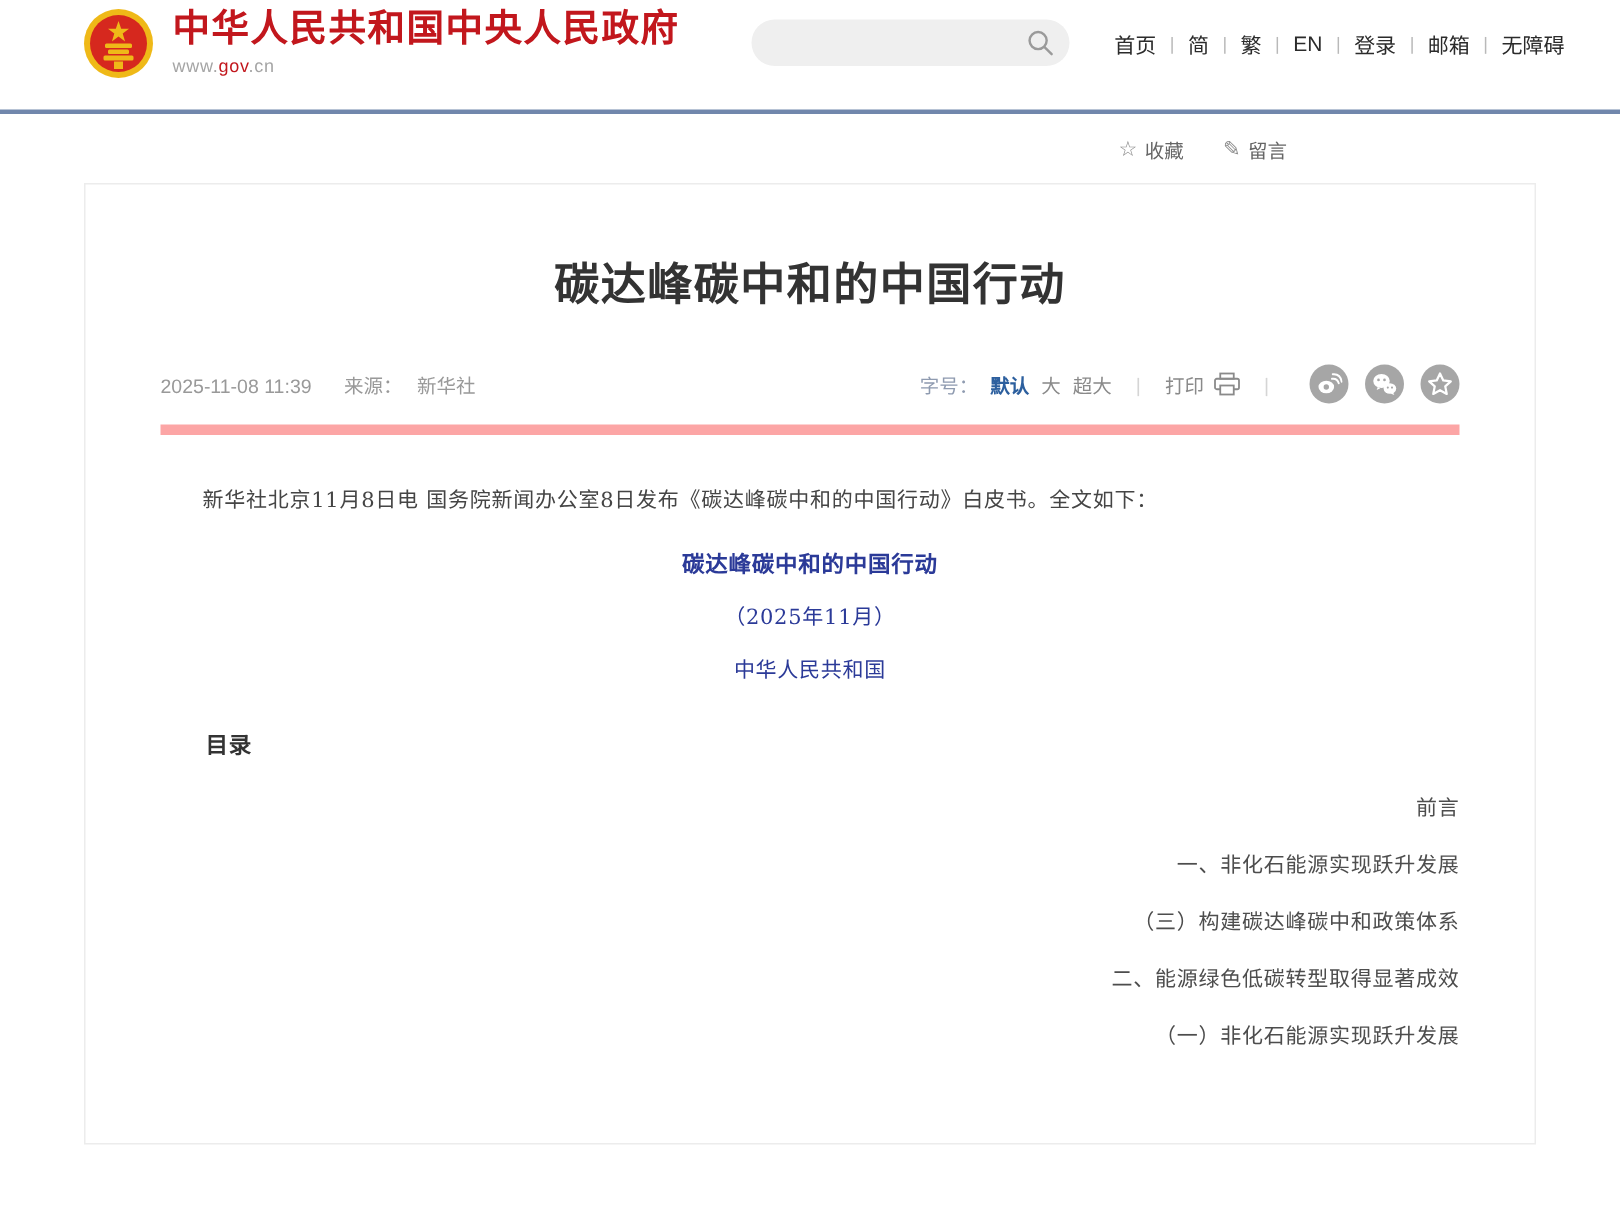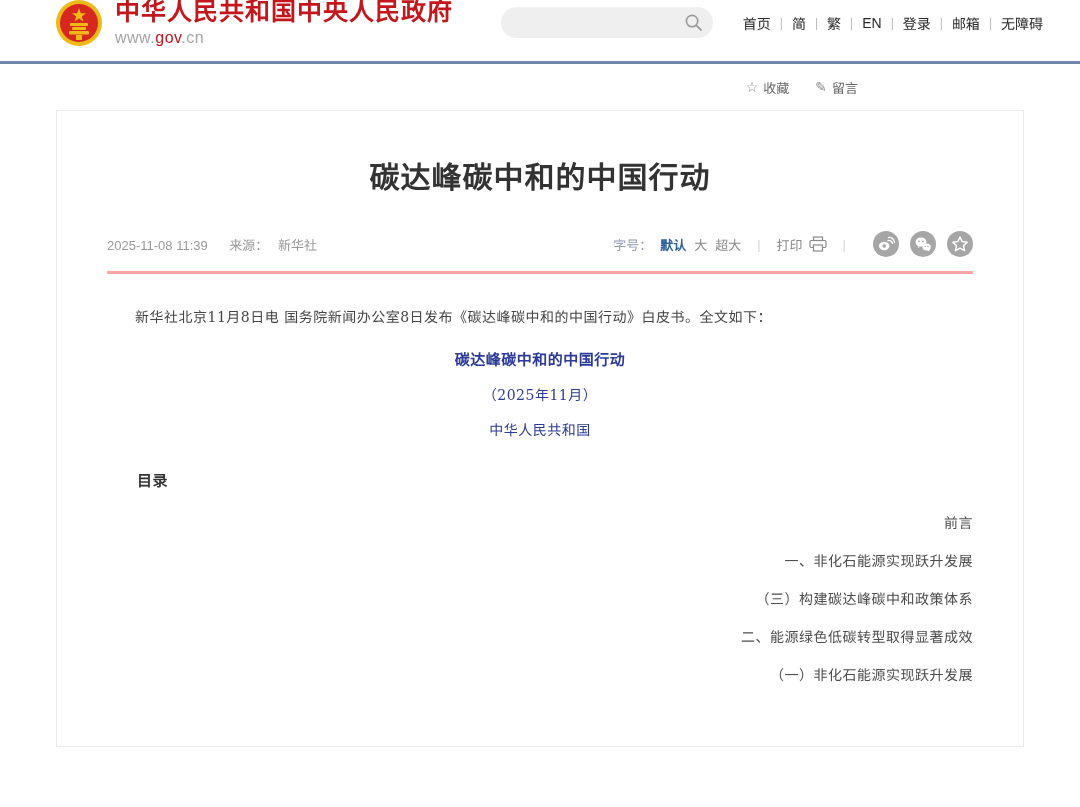--- a/index.html
+++ b/index.html
@@ -1,26 +1,26 @@
 <!DOCTYPE html>
 <html lang="zh-CN"><head>
 <meta charset="utf-8">
 <style>
   * { box-sizing: border-box; margin: 0; padding: 0; }
   html, body { width: 1080px; height: 807px; overflow: hidden; background: #fff;
     font-family: "Liberation Sans", "DejaVu Sans", sans-serif; }
 
   
-  .site-header { height: 61px; display: flex; align-items: center;
+  .site-header { height: 73px; display: flex; align-items: center;
     padding: 0 35px 16px 55px; background: #fff; }
   .brand { display: flex; align-items: center; cursor: pointer; }
   .emblem { width: 48px; height: 48px; flex: 0 0 auto; }
   .brand-text { margin-left: 12px; }
   .site-title { color: #c2171d; font-size: 25px; font-weight: bold; letter-spacing: 1px; line-height: 1.1; }
-  .site-url { font-size: 16px; color: #a5a5a5; margin-top: 3px; letter-spacing: .5px; }
+  .site-url { font-size: 12px; color: #a5a5a5; margin-top: 3px; letter-spacing: .5px; }
   .site-url .hl { color: #c2171d; }
 
   .header-right { margin-left: auto; display: flex; align-items: center; }
   .search-box { position: relative; width: 212px; height: 31px; background: #efefef;
     border-radius: 16px; margin-right: 28px; }
   .search-box input { position: absolute; inset: 0; border: none; background: transparent;
     outline: none; padding: 0 36px 0 16px; font-size: 13px; color: #333; }
   .search-icon { position: absolute; right: 10px; top: 6px; width: 19px; height: 19px; cursor: pointer; }
 
   .top-nav { display: flex; align-items: center; font-size: 14px; color: #2b2b2b; white-space: nowrap; }
@@ -35,21 +35,21 @@
   .action-item { display: inline-flex; align-items: center; cursor: pointer; margin-left: 26px; }
   .action-item .glyph { font-size: 14px; color: #8a8a8a; margin-right: 5px; }
 
   
   .content-box { width: 968px; margin: 0 auto; background: #fff;
     border: 1px solid #ececec; padding: 34px 50px 40px; min-height: 630px; }
   .article-title { text-align: center; font-size: 30px; font-weight: 600; color: #333;
     letter-spacing: 1px; margin: 8px 0 34px; }
 
   .meta-row { display: flex; justify-content: space-between; align-items: center;
-    font-size: 13px; color: #999; padding-bottom: 14px; border-bottom: 3px solid #fca5a5; }
+    font-size: 13px; color: #999; padding-bottom: 14px; border-bottom: 7px solid #fca5a5; }
   .meta-left span { margin-right: 6px; }
   .meta-left .gap { margin-right: 18px; }
 
   .toolbar { display: flex; align-items: center; font-size: 13px; color: #8a8a8a; }
   .fs-label { color: #8f9bb0; }
   .fs-option { cursor: pointer; margin-left: 8px; color: #8a8a8a; }
   .fs-option.active { color: #2c5f9e; font-weight: bold; }
   .tb-sep { color: #d5d5d5; margin: 0 16px; }
   .print-btn { display: inline-flex; align-items: center; cursor: pointer; color: #8a8a8a; }
   .print-btn svg { margin-left: 6px; }

